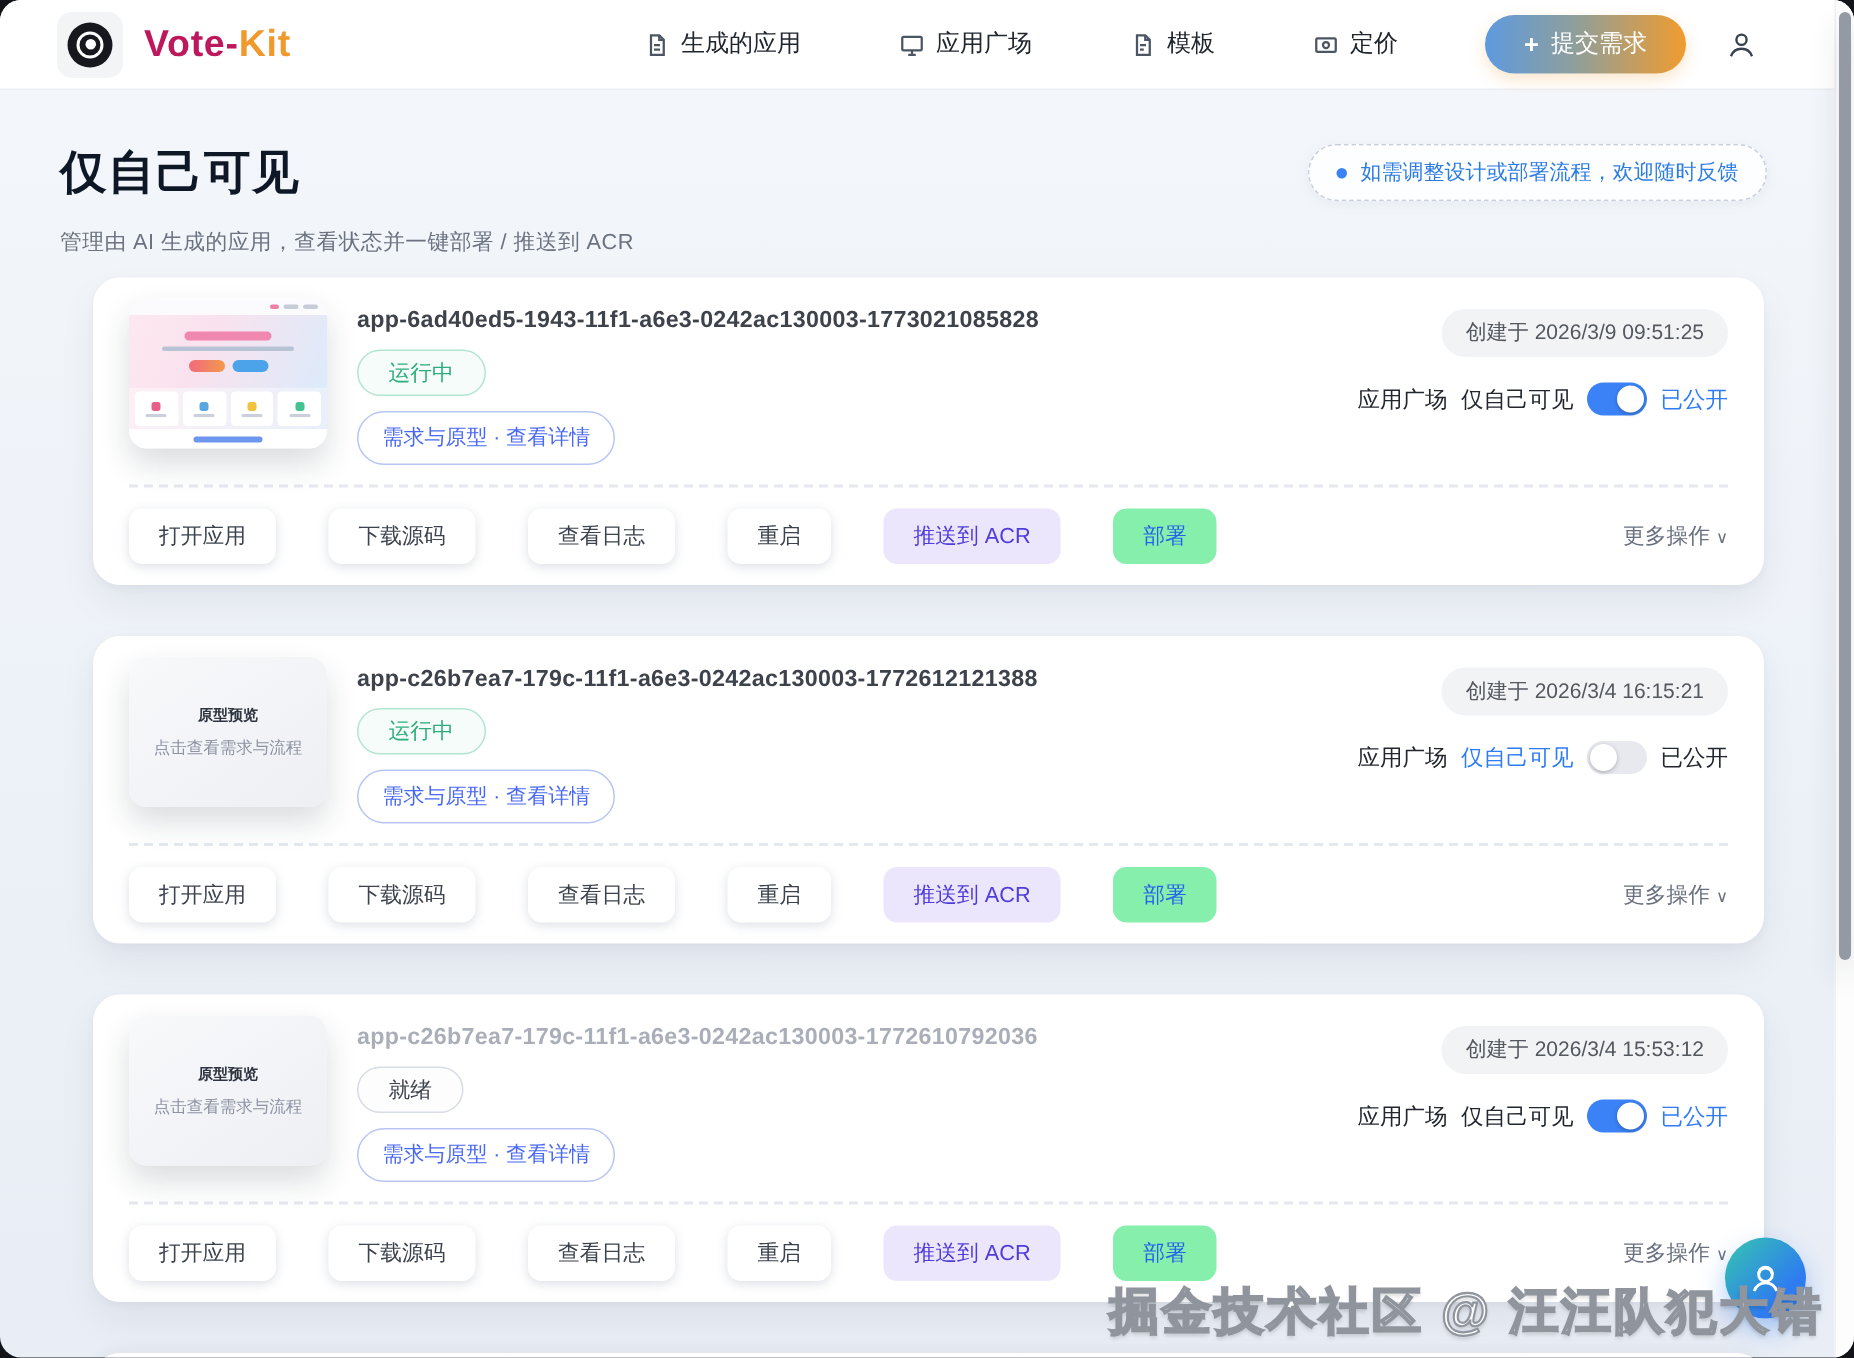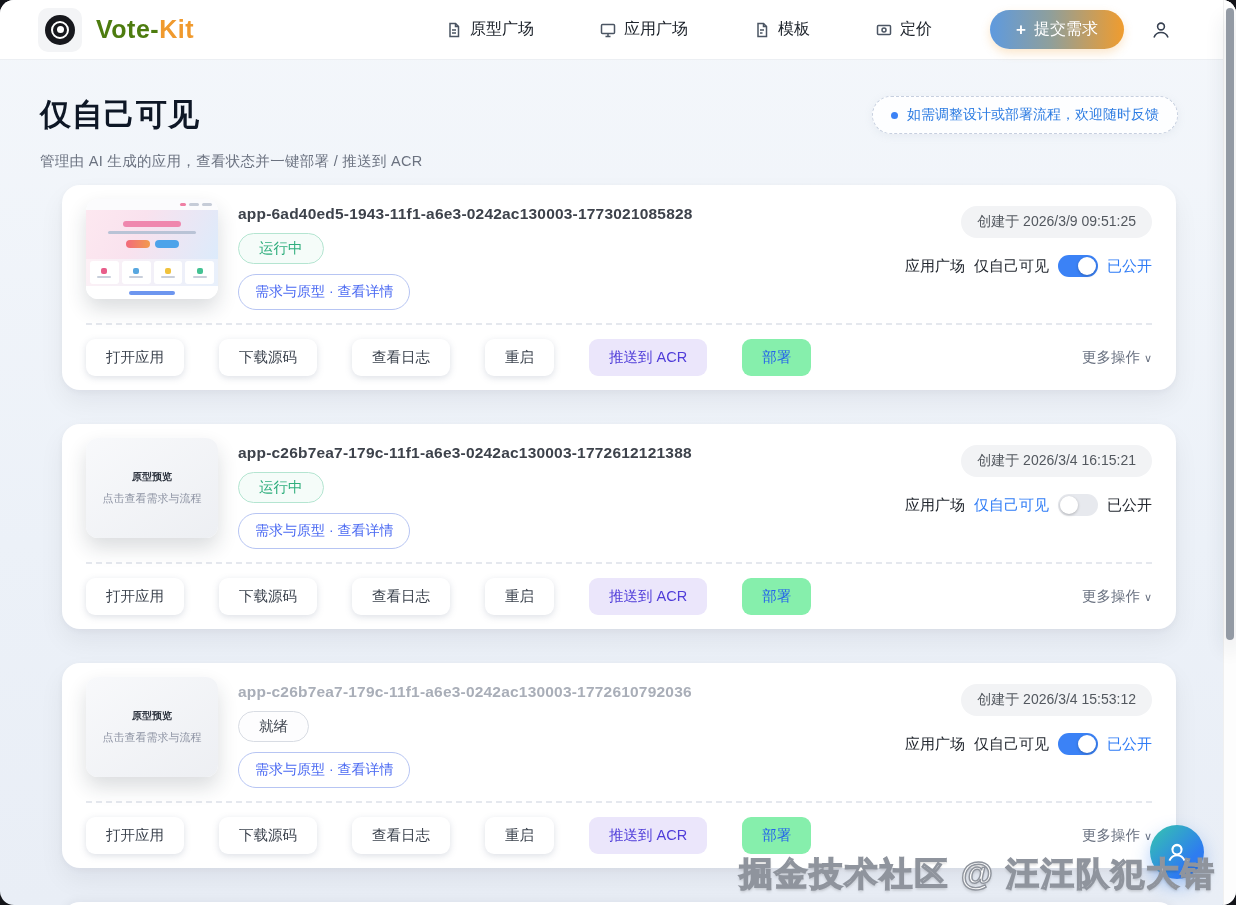--- a/index.html
+++ b/index.html
@@ -10,21 +10,21 @@
 
   
   header { height:60px; background:#ffffff; border-bottom:1px solid #eceff3;
            display:flex; align-items:center; padding:0 64px 0 38px; position:relative; z-index:3; }
   .brand { display:flex; align-items:center; gap:14px; cursor:pointer; }
   .brand-box { width:44px; height:44px; border-radius:10px; background:#f3f4f6; display:flex; align-items:center; justify-content:center; }
   .logo-circle { width:30px; height:30px; border-radius:50%; background:#17181d; display:flex; align-items:center; justify-content:center; }
   .logo-inner { width:18px; height:18px; border-radius:50%; border:2px solid #fff; display:flex; align-items:center; justify-content:center; }
   .logo-dot { width:7px; height:7px; border-radius:50%; background:#fff; }
   .brand-name { font-size:25px; font-weight:800; letter-spacing:.5px; }
-  .brand-a { color:#4d7c0f; } .brand-b { color:#f09a2e; }
+  .brand-a { color:#be185d; } .brand-b { color:#f09a2e; }
 
   nav { margin-left:auto; display:flex; align-items:center; gap:66px; }
   .nav-item { display:flex; align-items:center; gap:8px; font-size:16px; color:#20262e; cursor:pointer; }
   .nav-item svg { display:block; }
 
   .submit-btn { margin-left:58px; display:flex; align-items:center; gap:8px; border:none; cursor:pointer;
                 padding:9px 26px; border-radius:999px; color:#fff; font-size:16px; font-weight:500;
                 background:linear-gradient(90deg,#5e9adf 0%,#8f9f9b 45%,#f09c2e 100%);
                 box-shadow:0 4px 10px rgba(240,156,46,.25); font-family:inherit; }
   .plus { font-size:17px; font-weight:600; line-height:1; }
@@ -139,21 +139,21 @@
 
     <nav>
       <div class="nav-item">
         <span>
             <svg width="16" height="16" viewBox="0 0 16 16" fill="none" stroke="#4b5563" stroke-width="1.5">
               <path d="M4 1.5h5.5L12.5 4.5v10h-8.5z"></path>
               <path d="M9.5 1.5v3h3"></path>
               <path d="M6 8h4M6 11h4"></path>
             </svg>
           </span>
-        <span>原型广场</span>
+        <span>生成的应用</span>
       </div>
       <div class="nav-item">
         <span>
             <svg width="16" height="16" viewBox="0 0 16 16" fill="none" stroke="#4b5563" stroke-width="1.5">
               <rect x="1.5" y="2.5" width="13" height="9" rx="1"></rect>
               <path d="M5.5 14.5h5M8 11.5v3"></path>
             </svg>
           </span>
         <span>应用广场</span>
       </div>

